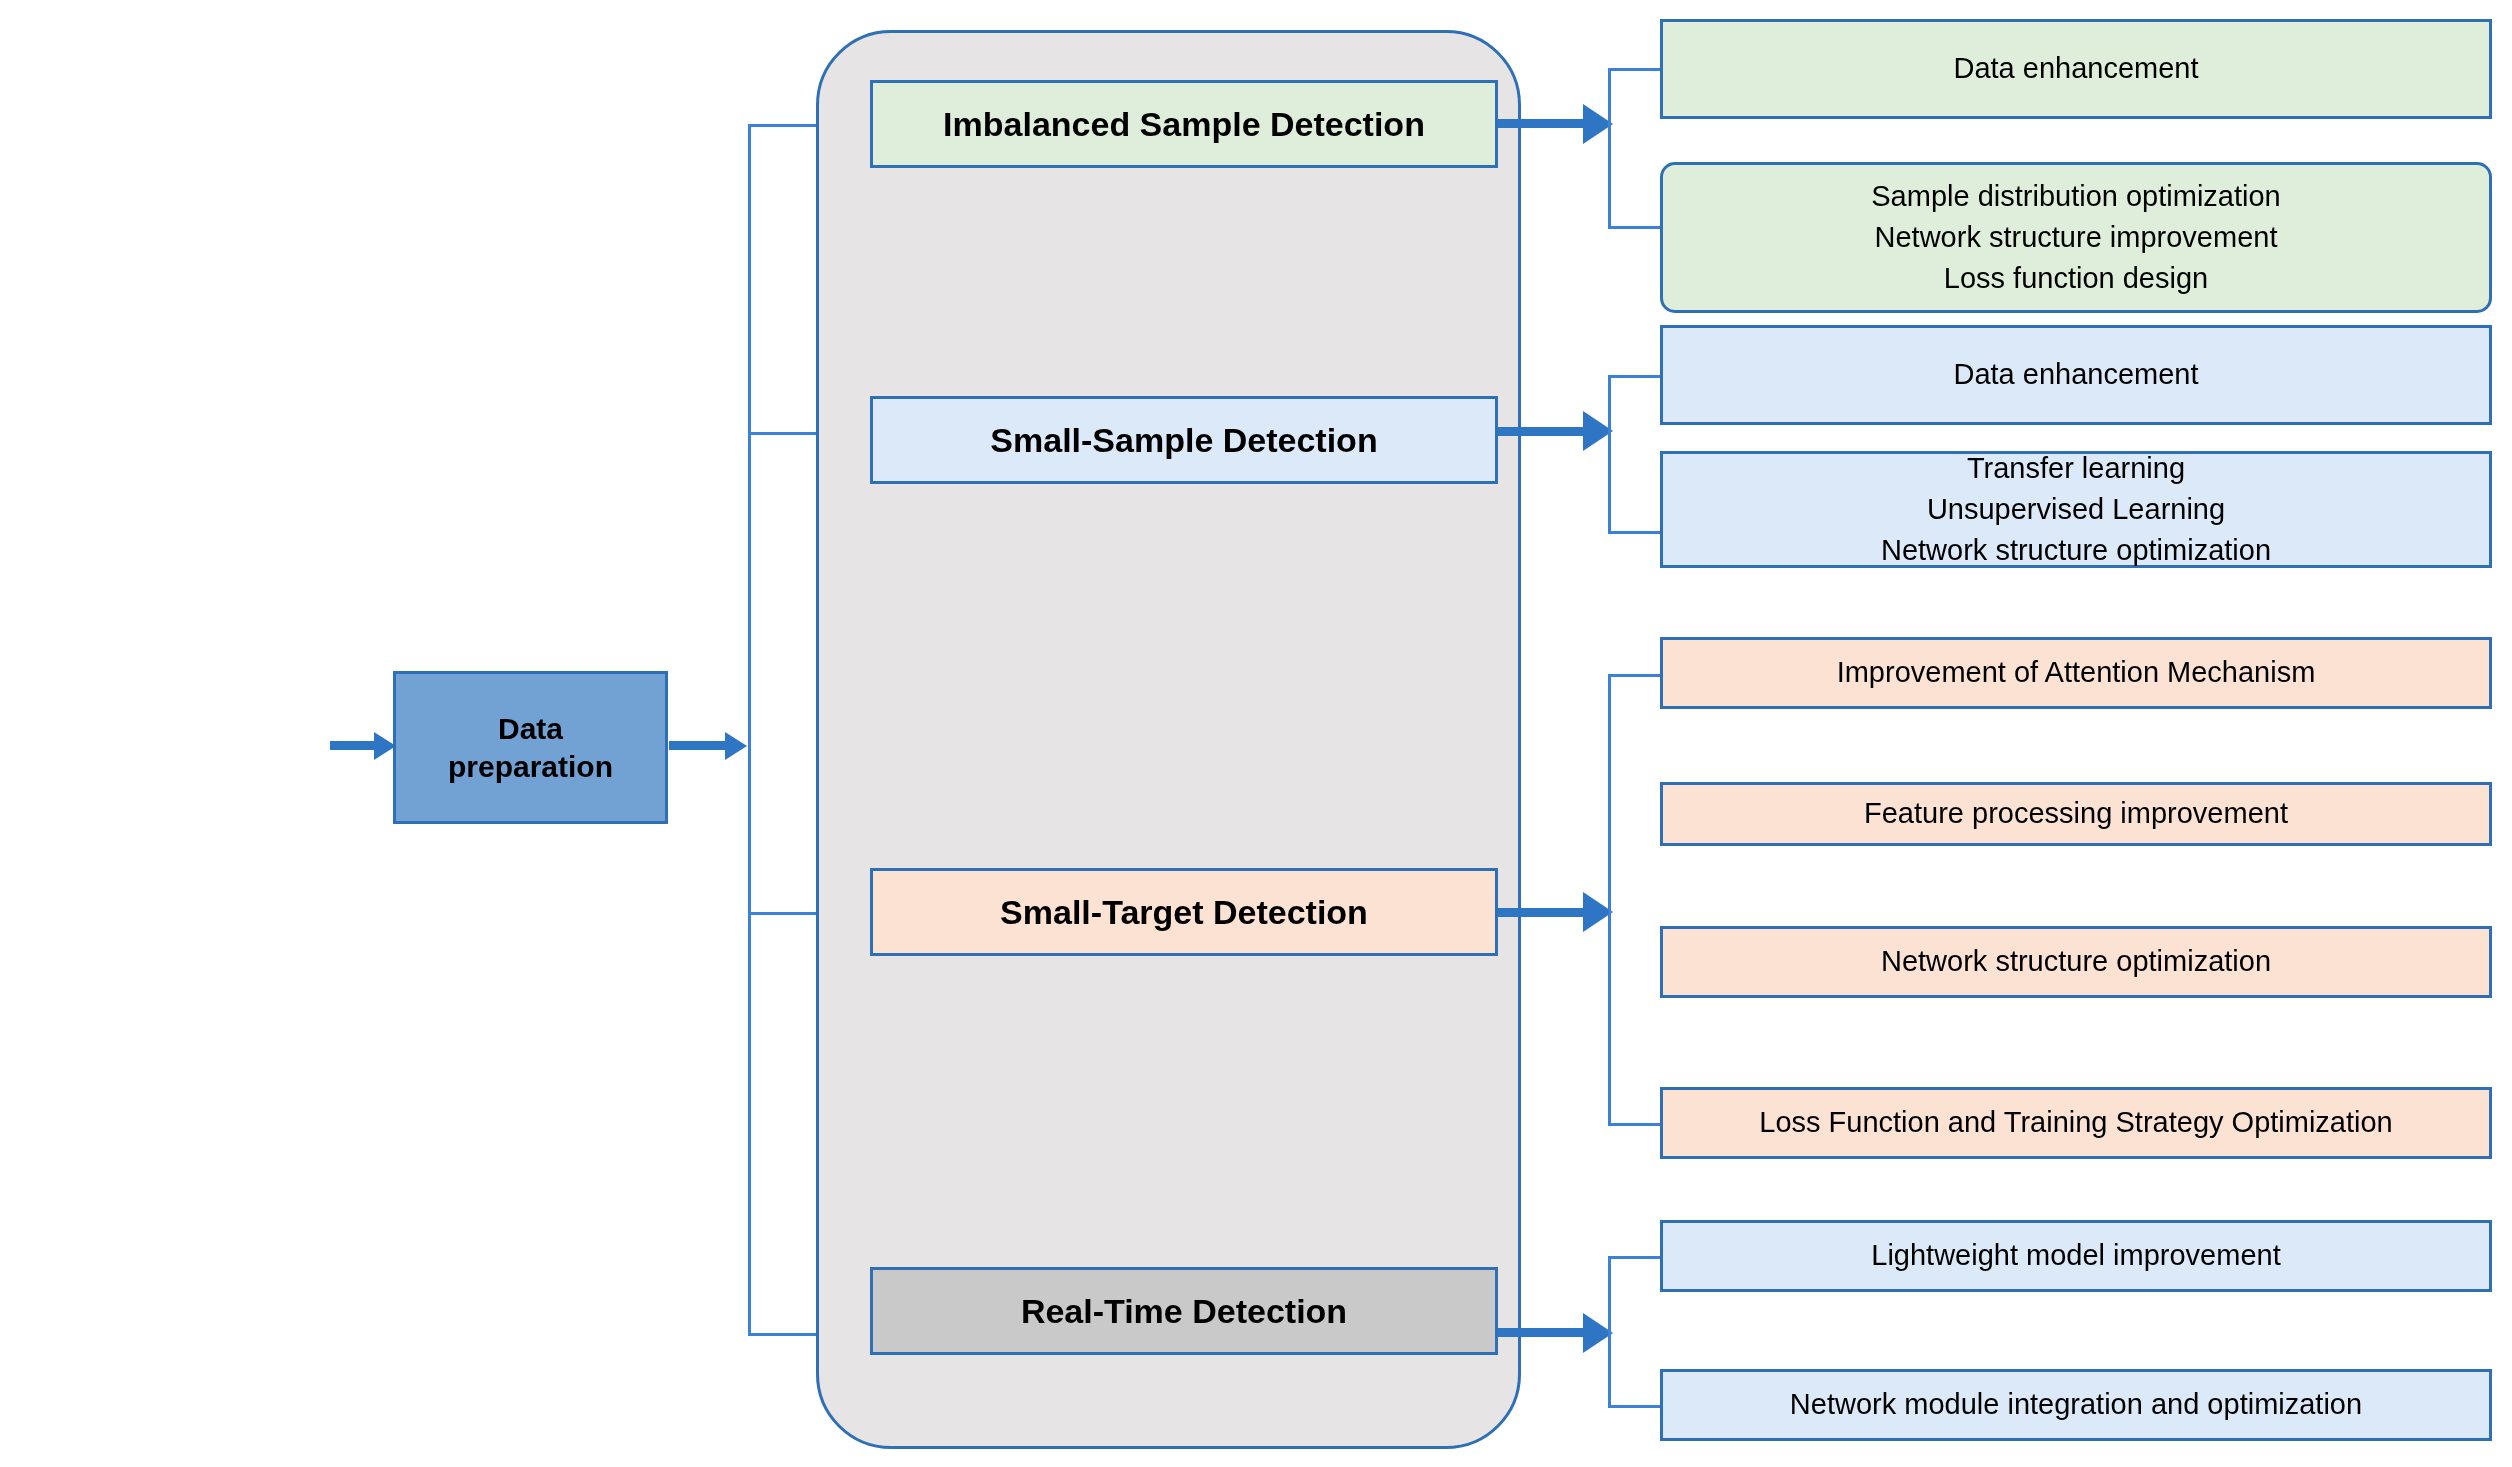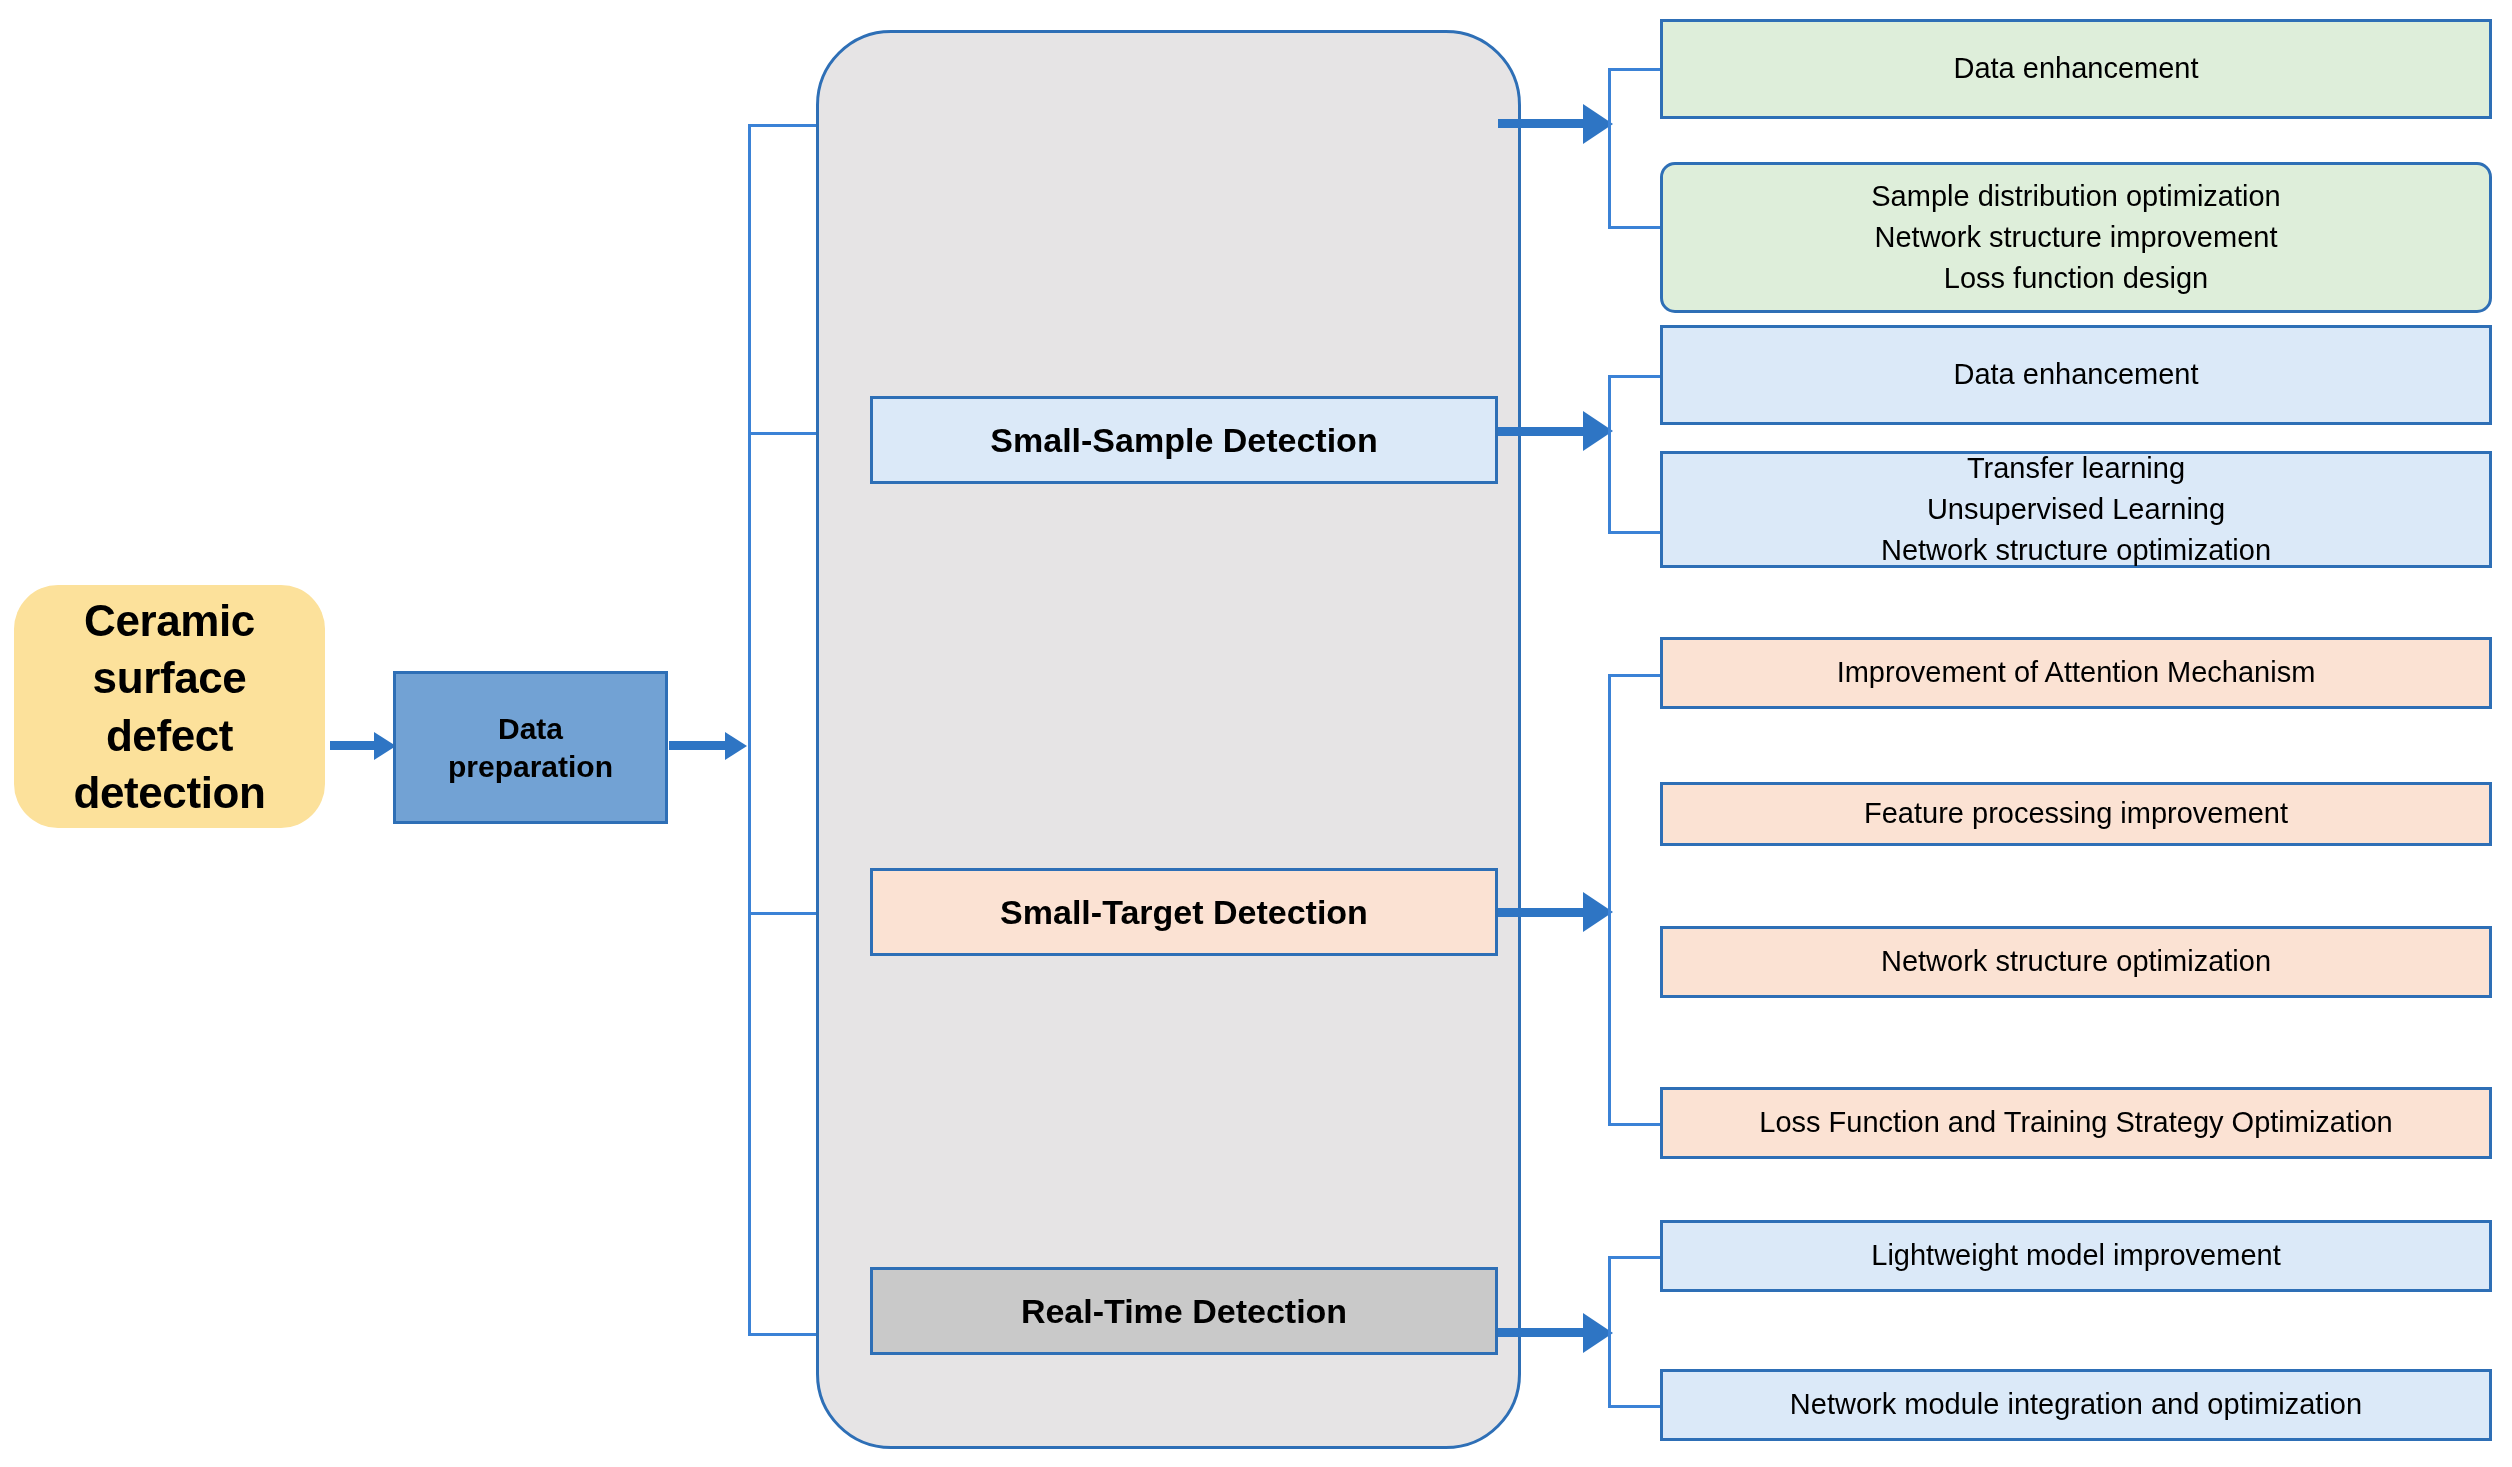--- a/index.html
+++ b/index.html
@@ -112,24 +112,20 @@
     border-top: 14px solid transparent;
     border-bottom: 14px solid transparent;
     border-left: 22px solid #2E75C4;
   }
 </style>
 </head>
 <body>
 
 <div id="canvas">
 
-  <div class="abs root-node" style="white-space: pre-line;">Ceramic
-surface
-defect
-detection</div>
 
   <div class="hline-thick" style="left:330px; top:741px; width:49px;"></div>
   <div class="arrowhead-sm" style="left:374px; top:732px;"></div>
 
   <div class="abs prep-node" style="white-space: pre-line;">Data
 preparation</div>
 
   <div class="hline-thick" style="left:669px; top:741px; width:64px;"></div>
   <div class="arrowhead-sm" style="left:725px; top:732px;"></div>
 
@@ -138,20 +134,21 @@
   <div class="hline" style="left:748px; top:124px; width:123px;"></div>
   <div class="hline" style="left:748px; top:432px; width:123px;"></div>
   <div class="hline" style="left:748px; top:912px; width:123px;"></div>
   <div class="hline" style="left:748px; top:1333px; width:123px;"></div>
 
   <div class="vline" style="left:824px; top:124px; height:308px;"></div>
   <div class="vline" style="left:824px; top:432px; height:903px;"></div>
 
   <div class="abs group-container"></div>
 
+  <div class="abs cat-node cat-imbalanced">Imbalanced Sample Detection</div>
 
   <div class="abs cat-node cat-smallsample">Small-Sample Detection</div>
 
   <div class="abs cat-node cat-smalltarget">Small-Target Detection</div>
 
   <div class="abs cat-node cat-realtime">Real-Time Detection</div>
 
   <div class="hline-thick" style="left:1498px; top:119px; width:94px;"></div>
   <div class="arrowhead" style="left:1583px; top:104px;"></div>
 

